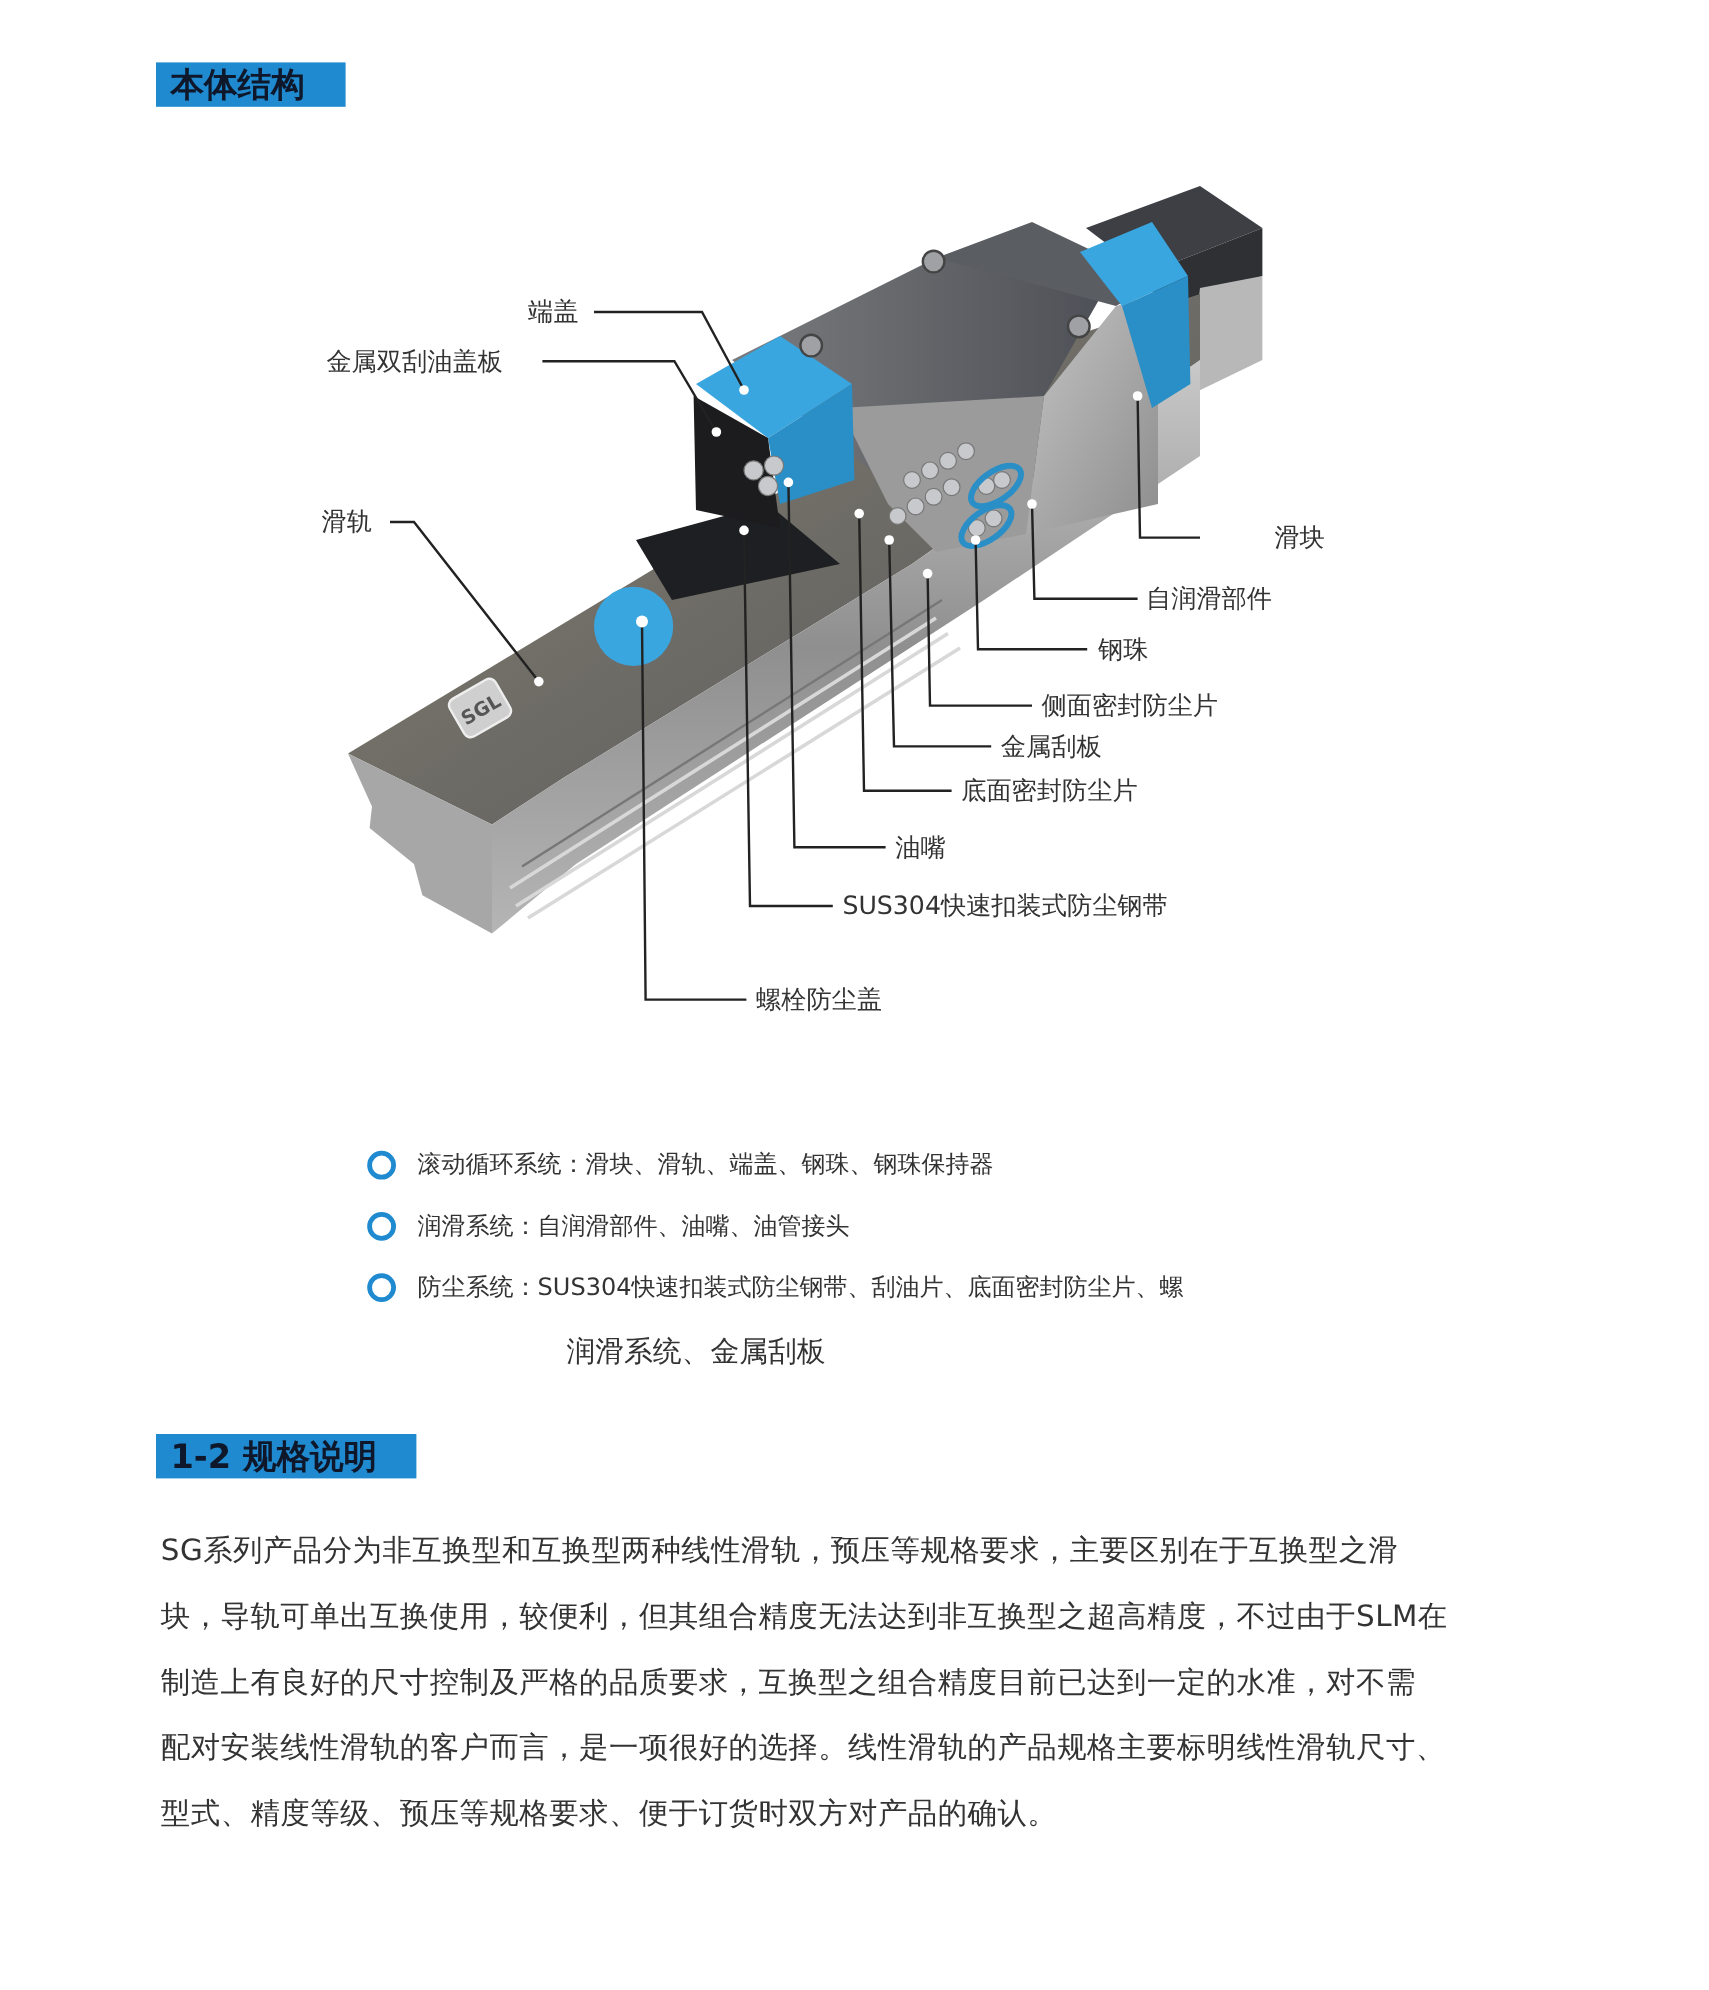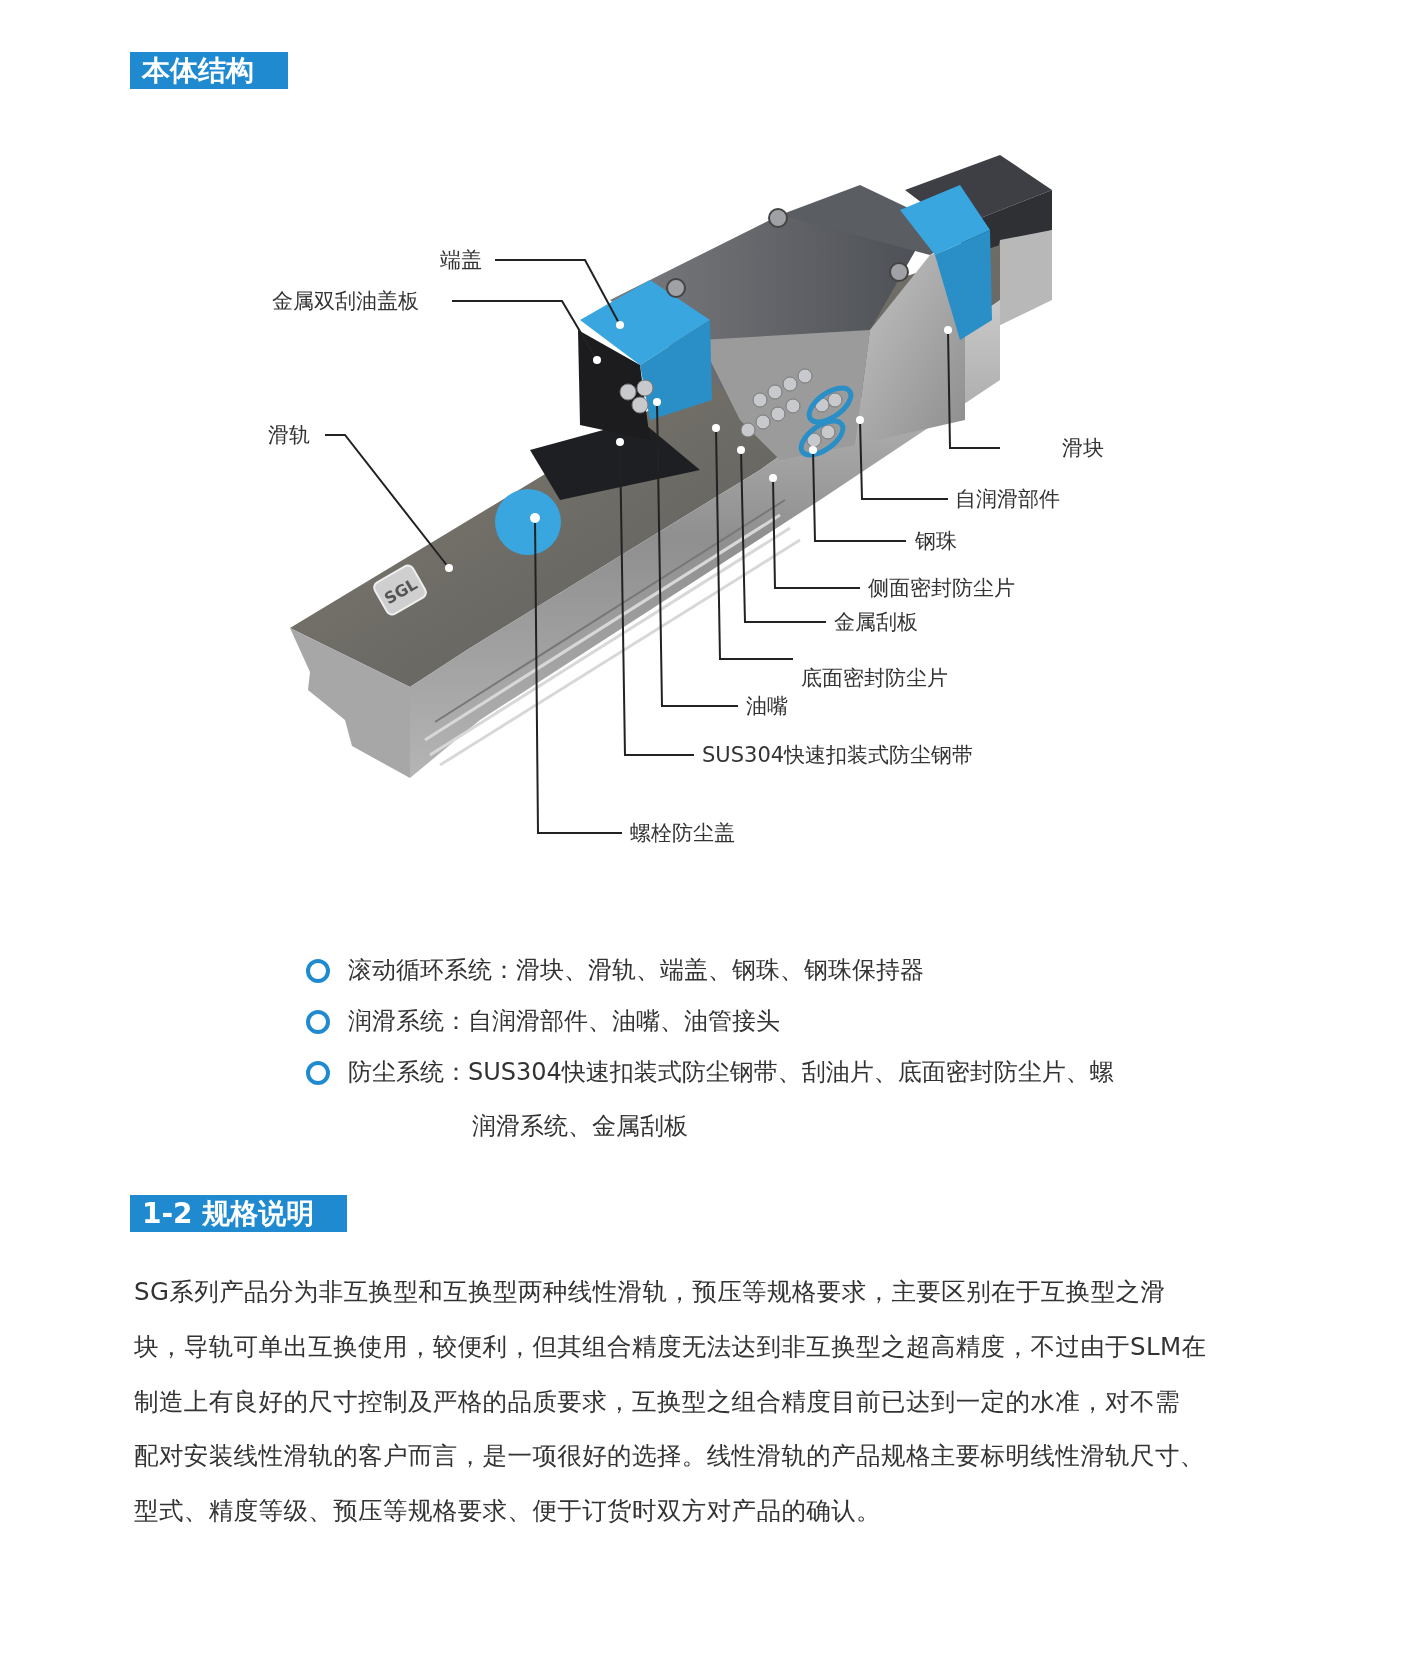--- a/index.html
+++ b/index.html
@@ -1,25 +1,25 @@
 <!DOCTYPE html>
 <html><head>
 <meta charset="utf-8">
 <style>
   html,body{margin:0;padding:0;background:#fff;}
   body{width:1424px;height:1658px;position:relative;overflow:hidden;
        font-family:"DejaVu Sans","Liberation Sans",sans-serif;color:#333;}
-  .section-header{position:absolute;background:#1f8ad0;color:#ffffff;font-weight:bold;
+  .section-header{position:absolute;background:#1f8ad0;color:#0f172a;font-weight:bold;
        font-size:28px;line-height:37px;padding:0 12px;white-space:nowrap;}
   #h1{left:130px;top:52px;height:37px;width:134px;}
   #h2{left:130px;top:1195px;height:37px;width:193px;}
   .diagram{position:absolute;left:0;top:120px;width:1424px;height:770px;}
   .label{position:absolute;font-size:21px;color:#333;white-space:nowrap;line-height:24px;}
   .bullets{position:absolute;left:300px;top:953px;width:900px;}
-  .bullet-row{position:relative;height:51px;font-size:24px;line-height:34px;display:flex;align-items:flex-start;}
+  .bullet-row{position:relative;height:51px;font-size:20px;line-height:34px;display:flex;align-items:flex-start;}
   .bullet-circle{width:16px;height:16px;border:4px solid #1f8ad0;border-radius:50%;margin:6px 18px 0 6px;flex:none;}
   .bullet-text{color:#333;}
   .bullet-cont{position:absolute;left:472px;top:1109px;font-size:24px;line-height:34px;color:#333;}
   .paragraph{position:absolute;left:134px;top:1265px;width:1180px;font-size:24.5px;
        line-height:54.8px;color:#333;letter-spacing:0.4px;}
   .paragraph span{display:block;white-space:nowrap;}
 </style>
 </head>
 <body>
 
@@ -139,21 +139,21 @@
 </svg>
 
 <div class="label" style="left:440px;top:248px;">端盖</div>
 <div class="label" style="left:272px;top:289px;">金属双刮油盖板</div>
 <div class="label" style="left:268px;top:423px;">滑轨</div>
 <div class="label" style="left:1062px;top:436px;">滑块</div>
 <div class="label" style="left:955px;top:487px;">自润滑部件</div>
 <div class="label" style="left:915px;top:529px;">钢珠</div>
 <div class="label" style="left:868px;top:576px;">侧面密封防尘片</div>
 <div class="label" style="left:834px;top:610px;">金属刮板</div>
-<div class="label" style="left:801px;top:666px;">底面密封防尘片</div>
+<div class="label" style="left:801px;top:647px;">底面密封防尘片</div>
 <div class="label" style="left:746px;top:694px;">油嘴</div>
 <div class="label" style="left:702px;top:743px;">SUS304快速扣装式防尘钢带</div>
 <div class="label" style="left:630px;top:821px;">螺栓防尘盖</div>
 
 <div class="bullets">
   <div class="bullet-row">
     <span class="bullet-circle"></span>
     <span class="bullet-text">滚动循环系统：滑块、滑轨、端盖、钢珠、钢珠保持器</span>
   </div>
   <div class="bullet-row">

